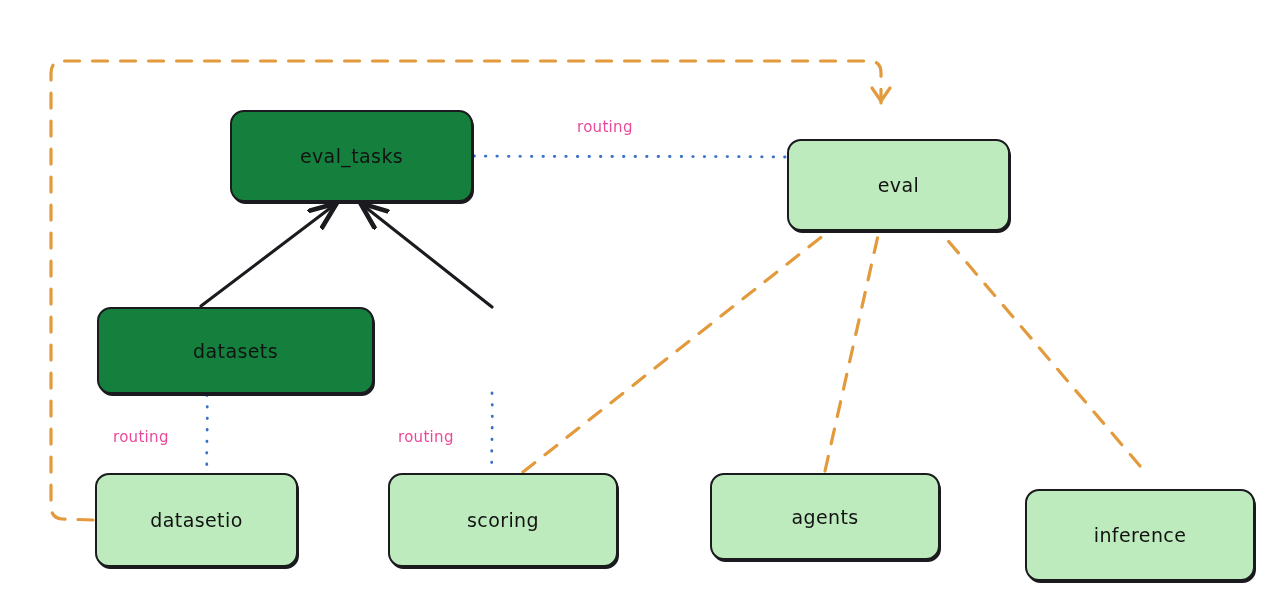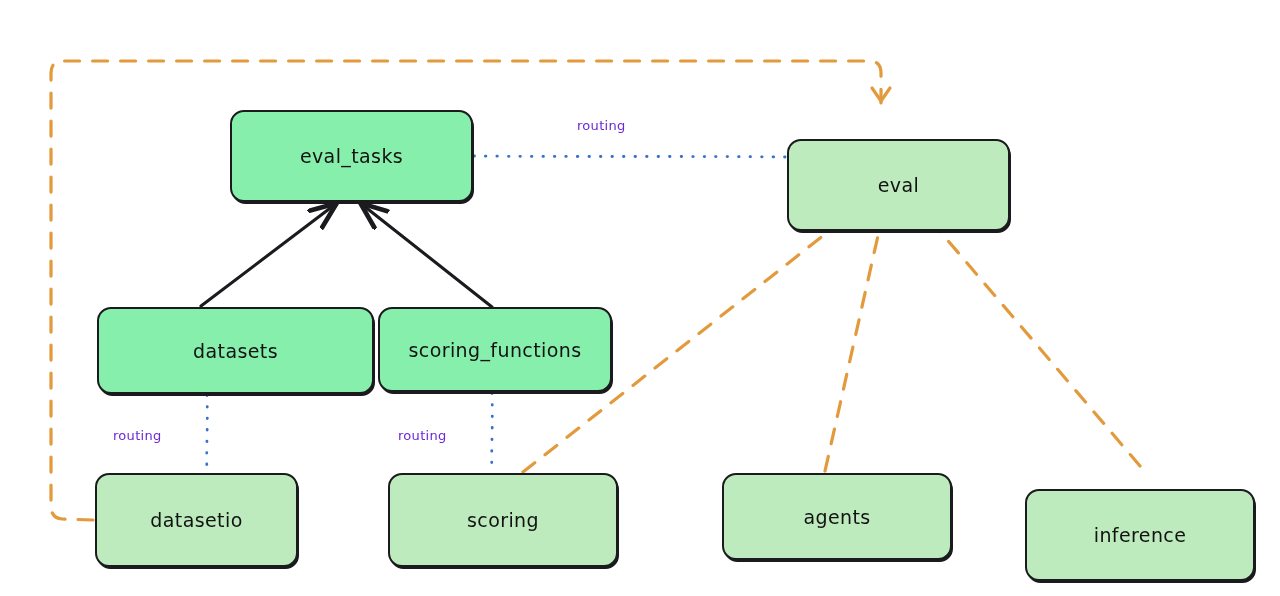--- a/index.html
+++ b/index.html
@@ -36,28 +36,28 @@
     box-shadow: 1.5px 2.5px 0 -0.5px #1b1b1f;
   }
   .node .label {
     font-family: "DejaVu Sans", sans-serif;
     font-size: 19px;
     color: #121212;
     letter-spacing: 0.4px;
     white-space: nowrap;
     user-select: none;
   }
-  .node.blue { background: #86efac; }
+  .node.blue { background: #15803d; }
   .node.green { background: #bdebbd; }
 
   .edge-label {
     position: absolute;
     font-family: "DejaVu Sans", sans-serif;
-    font-size: 13px;
-    color: #6d28d9;
+    font-size: 15px;
+    color: #ec4899;
     letter-spacing: 0.3px;
     white-space: nowrap;
     z-index: 6;
     user-select: none;
   }
 </style>
 </head>
 <body>
 
 <div id="canvas">
@@ -121,33 +121,30 @@
   </div>
 
   <div class="node green" style="left:787px; top:108px; width:223px; height:92px;margin-top:31px;">
     <span class="label">eval</span>
   </div>
 
   <div class="node blue" style="left:97px; top:307px; width:277px; height:87px;">
     <span class="label">datasets</span>
   </div>
 
-  <div class="node blue" style="left:378px; top:307px; width:234px; height:85px;">
-    <span class="label">scoring_functions</span>
-  </div>
 
   <div class="node green" style="left:95px; top:473px; width:203px; height:94px;">
     <span class="label">datasetio</span>
   </div>
 
   <div class="node green" style="left:388px; top:473px; width:230px; height:94px;">
     <span class="label">scoring</span>
   </div>
 
-  <div class="node green" style="left:710px; top:473px; width:230px; height:87px;margin-left:12px;">
+  <div class="node green" style="left:710px; top:473px; width:230px; height:87px;">
     <span class="label">agents</span>
   </div>
 
   <div class="node green" style="left:1025px; top:489px; width:230px; height:92px;">
     <span class="label">inference</span>
   </div>
 
   <div class="edge-label" style="left:577px; top:118px;">routing</div>
   <div class="edge-label" style="left:113px; top:428px;">routing</div>
   <div class="edge-label" style="left:398px; top:428px;">routing</div>

